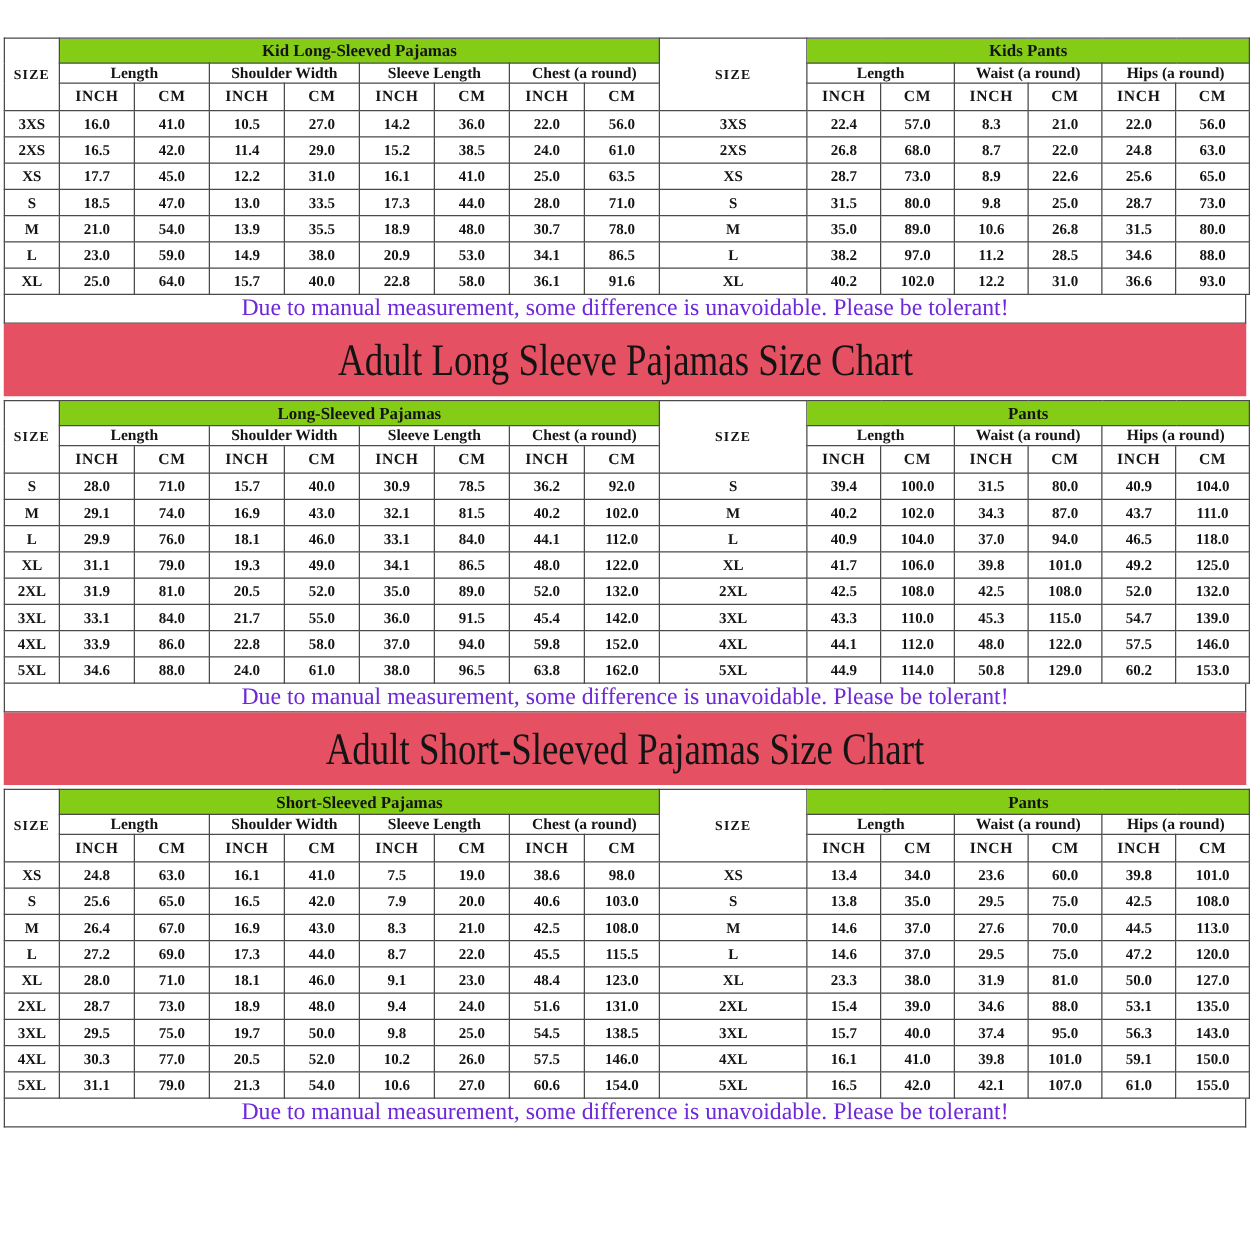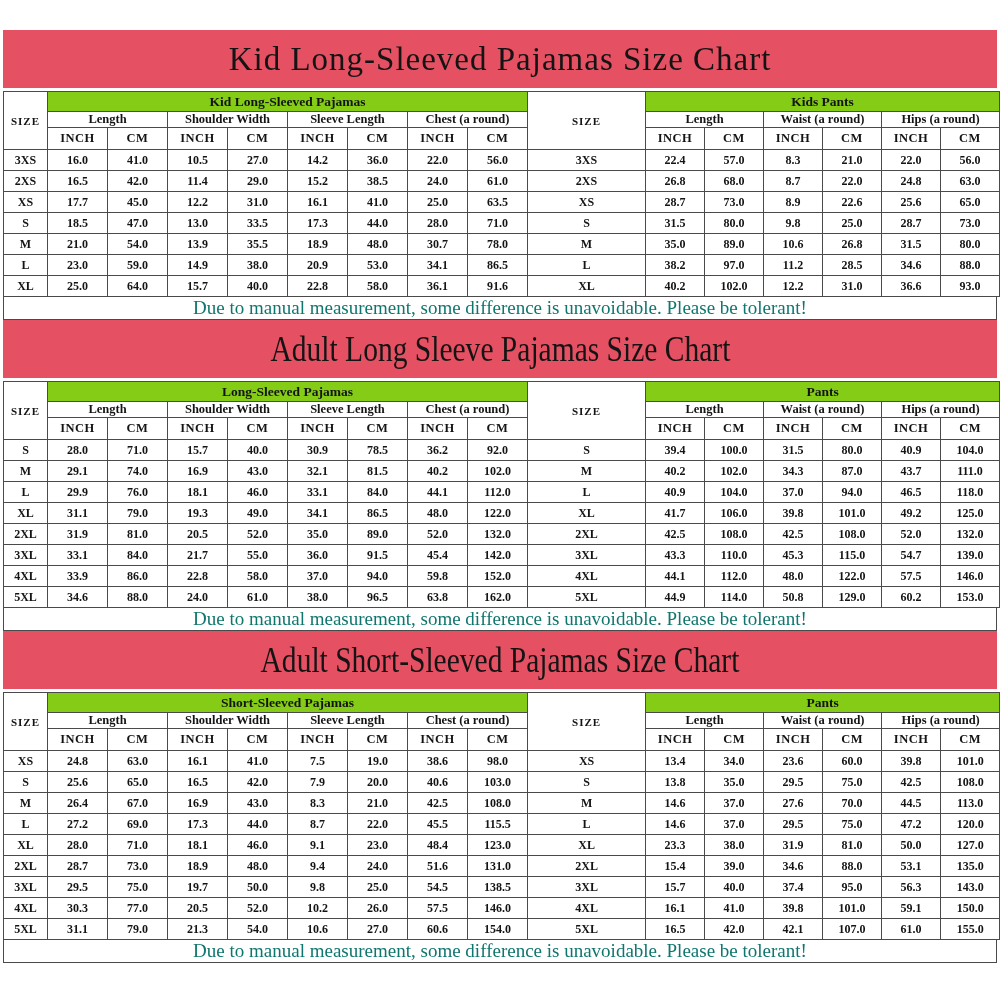--- a/index.html
+++ b/index.html
@@ -53,34 +53,31 @@
   td.mlbl   { height: 15px; font-size: 12.5px; }
   td.ulbl   { height: 22px; font-size: 12.5px; letter-spacing: 0.5px; }
   td.szc    { font-size: 12px; margin-top: 34px; }
   td.val    { font-size: 12px; }
   .disclaimer {
     border: 1px solid #4a4a4a;
     border-top: none;
     height: 23px;
     line-height: 22px;
     text-align: center;
-    color: #0f766e;
+    color: #6d28d9;
     font-size: 19px;
     white-space: nowrap;
   }
 </style>
 </head>
 <body>
 
 <div class="page">
 
   <div class="section">
-    <div class="banner">
-      <span class="t">Kid Long-Sleeved Pajamas Size Chart</span>
-    </div>
     <table>
         <colgroup>
           <col style="width: 44px;">
           <col style="width: 60px;">
           <col style="width: 60px;">
           <col style="width: 60px;">
           <col style="width: 60px;">
           <col style="width: 60px;">
           <col style="width: 60px;">
           <col style="width: 60px;">

